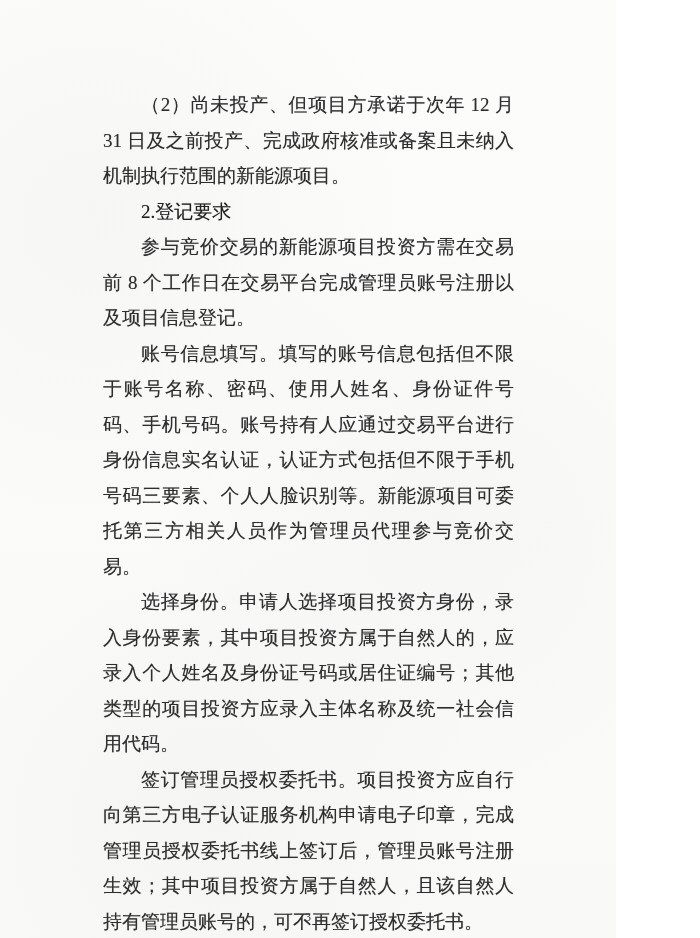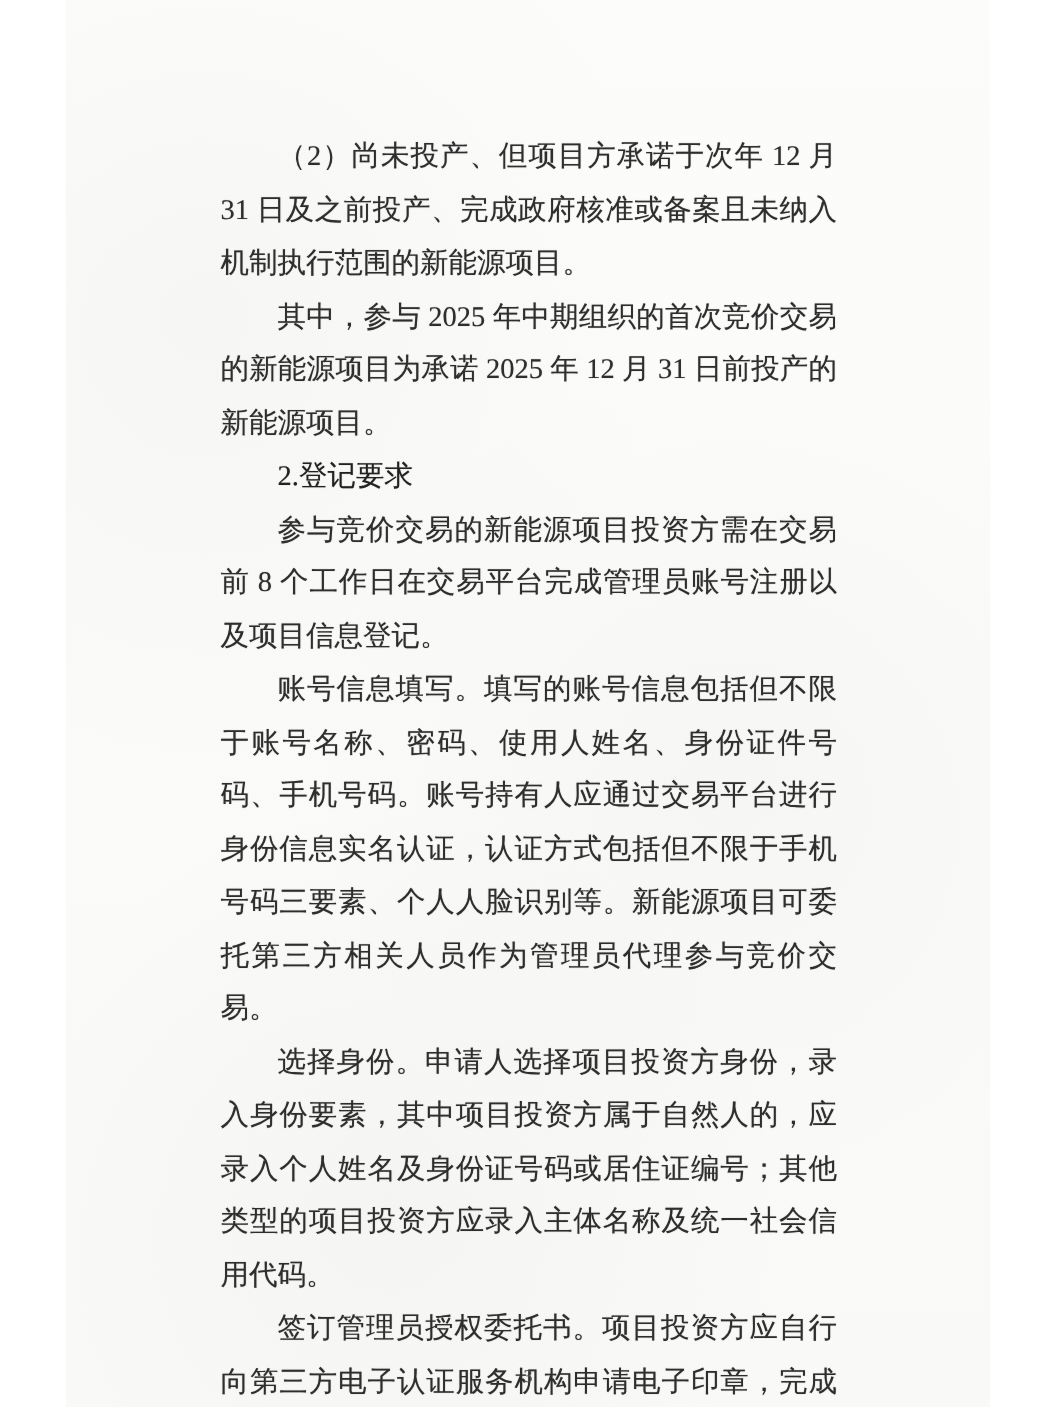--- a/index.html
+++ b/index.html
@@ -18,21 +18,20 @@
     height: 938px;
     box-sizing: border-box;
     overflow: hidden;
     background-color: #fbfbf9;
     background-image:
       radial-gradient(circle at 15% 22%, rgba(130,130,130,0.045), transparent 35%),
       radial-gradient(circle at 72% 55%, rgba(130,130,130,0.035), transparent 42%),
       radial-gradient(circle at 35% 85%, rgba(130,130,130,0.04), transparent 30%),
       linear-gradient(#fcfcfb, #f9f9f7);
     padding: 87px 102px 0 103px;
-    margin-left: 44px;
   }
   .body-text {
     color: #2e2e2e;
     font-size: 19px;
     line-height: 35.5px;
     text-align: justify;
     text-justify: inter-character;
     text-shadow: 0 0 0.7px rgba(45,45,45,0.45);
   }
   .para {
@@ -59,21 +58,20 @@
     font-family: "Liberation Serif", "DejaVu Serif", serif;
     text-shadow: 0 0 0.6px rgba(60,60,60,0.4);
   }
 </style>
 </head>
 <body>
 
 <div class="page">
   <div class="body-text">
     <p class="para">（2）尚未投产、但项目方承诺于次年 12 月 31 日及之前投产、完成政府核准或备案且未纳入机制执行范围的新能源项目。</p>
-    <p class="para">其中，参与 2025 年中期组织的首次竞价交易的新能源项目为承诺 2025 年 12 月 31 日前投产的新能源项目。</p>
     <p class="para heading">2.登记要求</p>
     <p class="para">参与竞价交易的新能源项目投资方需在交易前 8 个工作日在交易平台完成管理员账号注册以及项目信息登记。</p>
     <p class="para">账号信息填写。填写的账号信息包括但不限于账号名称、密码、使用人姓名、身份证件号码、手机号码。账号持有人应通过交易平台进行身份信息实名认证，认证方式包括但不限于手机号码三要素、个人人脸识别等。新能源项目可委托第三方相关人员作为管理员代理参与竞价交易。</p>
     <p class="para">选择身份。申请人选择项目投资方身份，录入身份要素，其中项目投资方属于自然人的，应录入个人姓名及身份证号码或居住证编号；其他类型的项目投资方应录入主体名称及统一社会信用代码。</p>
     <p class="para">签订管理员授权委托书。项目投资方应自行向第三方电子认证服务机构申请电子印章，完成管理员授权委托书线上签订后，管理员账号注册生效；其中项目投资方属于自然人，且该自然人持有管理员账号的，可不再签订授权委托书。</p>
     <p class="para force-justify">签订新能源项目竞价登记承诺书。项目投资方完成管理</p>
   </div>
   <div class="page-number">3</div>
 </div>
 

